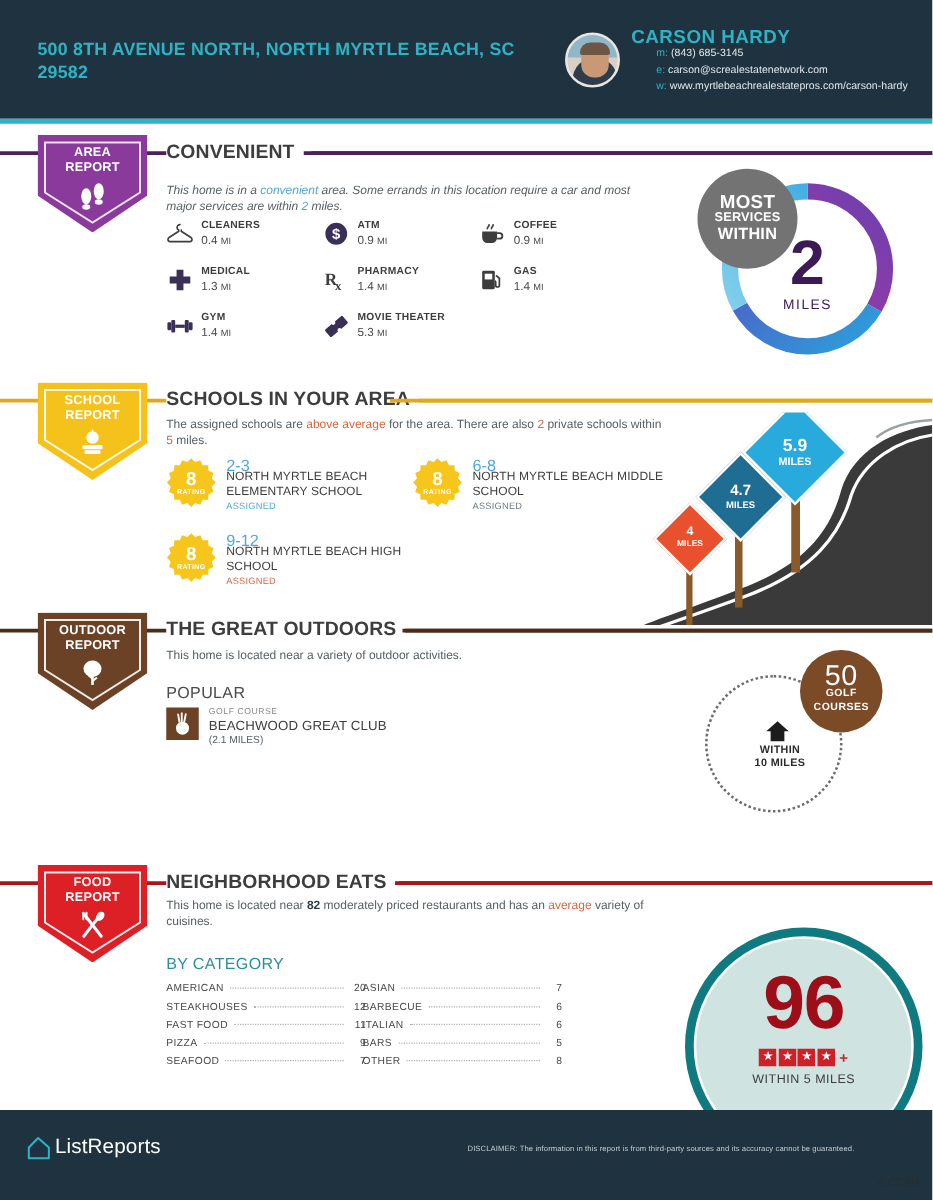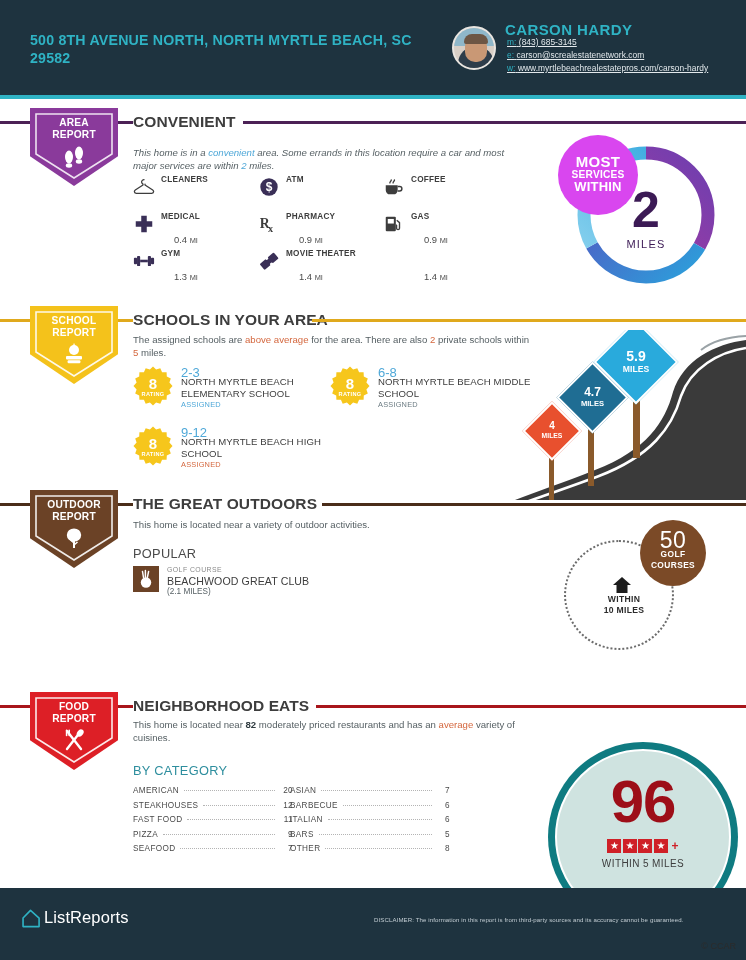--- a/index.html
+++ b/index.html
@@ -42,24 +42,23 @@
   .agent-photo .body { position:absolute; left:4px; bottom:0; width:36px; height:22px; background:#2e3d4a; border-radius:18px 18px 0 0;}
   .agent-photo .face { position:absolute; left:11px; top:8px; width:22px; height:26px; background:#c99875; border-radius:11px 11px 10px 10px;}
   .agent-photo .hair { position:absolute; left:10px; top:6px; width:24px; height:10px; background:#6d5644; border-radius:12px 12px 3px 3px;}
 
   .agent-name {
     position: absolute; left: 505px; top: 21px;
     font-size: 15px; font-weight: bold; color: #2fb3c4;
     letter-spacing: .4px;
   }
   .agent-line {
-    position: absolute; left: 507px;
+    position: absolute; left: 525px;
     font-size: 8.4px; color: #e3e9ec; letter-spacing: .05px;
     white-space: nowrap;
-    text-decoration: underline;
   }
   .agent-line .k { color: #2fb3c4; }
   .agent-line.l1 { top: 37px; }
   .agent-line.l2 { top: 50px; }
   .agent-line.l3 { top: 63px; }
 
   .header-underline {
     position: absolute; left: 0; top: 95px; width: 746px; height: 4px;
     background: #2fb3c4;
   }
@@ -116,40 +115,40 @@
     position: absolute; width: 140px; height: 30px;
   }
   .amen .ai {
     position: absolute; left: 0; top: 2px; width: 22px; height: 22px;
   }
   .amen .an {
     position: absolute; left: 28px; top: 1px;
     font-size: 8.2px; font-weight: bold; color: #3d3d3d; letter-spacing: .25px;
   }
   .amen .ad {
-    position: absolute; left: 41px; top: 12px;
-    font-size: 9.4px; color: #4a4a4a; margin-top: 48px;
+    position: absolute; left: 28px; top: 12px;
+    font-size: 9.4px; color: #4a4a4a;
   }
   .amen .ad i { font-style: normal; font-size: 7.4px; }
 
   
   .donut-wrap { position: absolute; left: 572px; top: 141px; width: 148px; height: 148px; }
   .donut-center-num {
     position: absolute; left: 0; top: 44px; width: 100%;
     text-align: center; font-size: 50px; font-weight: bold; color: #3c1a55;
     line-height: 50px;
   }
   .donut-center-lbl {
     position: absolute; left: 0; top: 97px; width: 100%;
     text-align: center; font-size: 11px; color: #3c1a55; letter-spacing: 1.2px;
   }
   .donut-badge {
     position: absolute; left: -14px; top: -6px;
     width: 80px; height: 80px; border-radius: 50%;
-    background: #d946ef; color: #fff; 
+    background: #737373; color: #fff; 
     display:flex; flex-direction:column; justify-content:center; align-items:center;
     line-height: 12.5px;
   }
   .donut-badge .b1 { font-size: 15px; font-weight: bold; letter-spacing:.3px;}
   .donut-badge .b2 { font-size: 10.2px; font-weight: bold; letter-spacing:.2px;}
   .donut-badge .b3 { font-size: 13px; font-weight: bold; letter-spacing:.2px;}
 
   
   .yellow-bg { background: #f4c21b; }
   .yellow-line { background: #e0a91d; }

